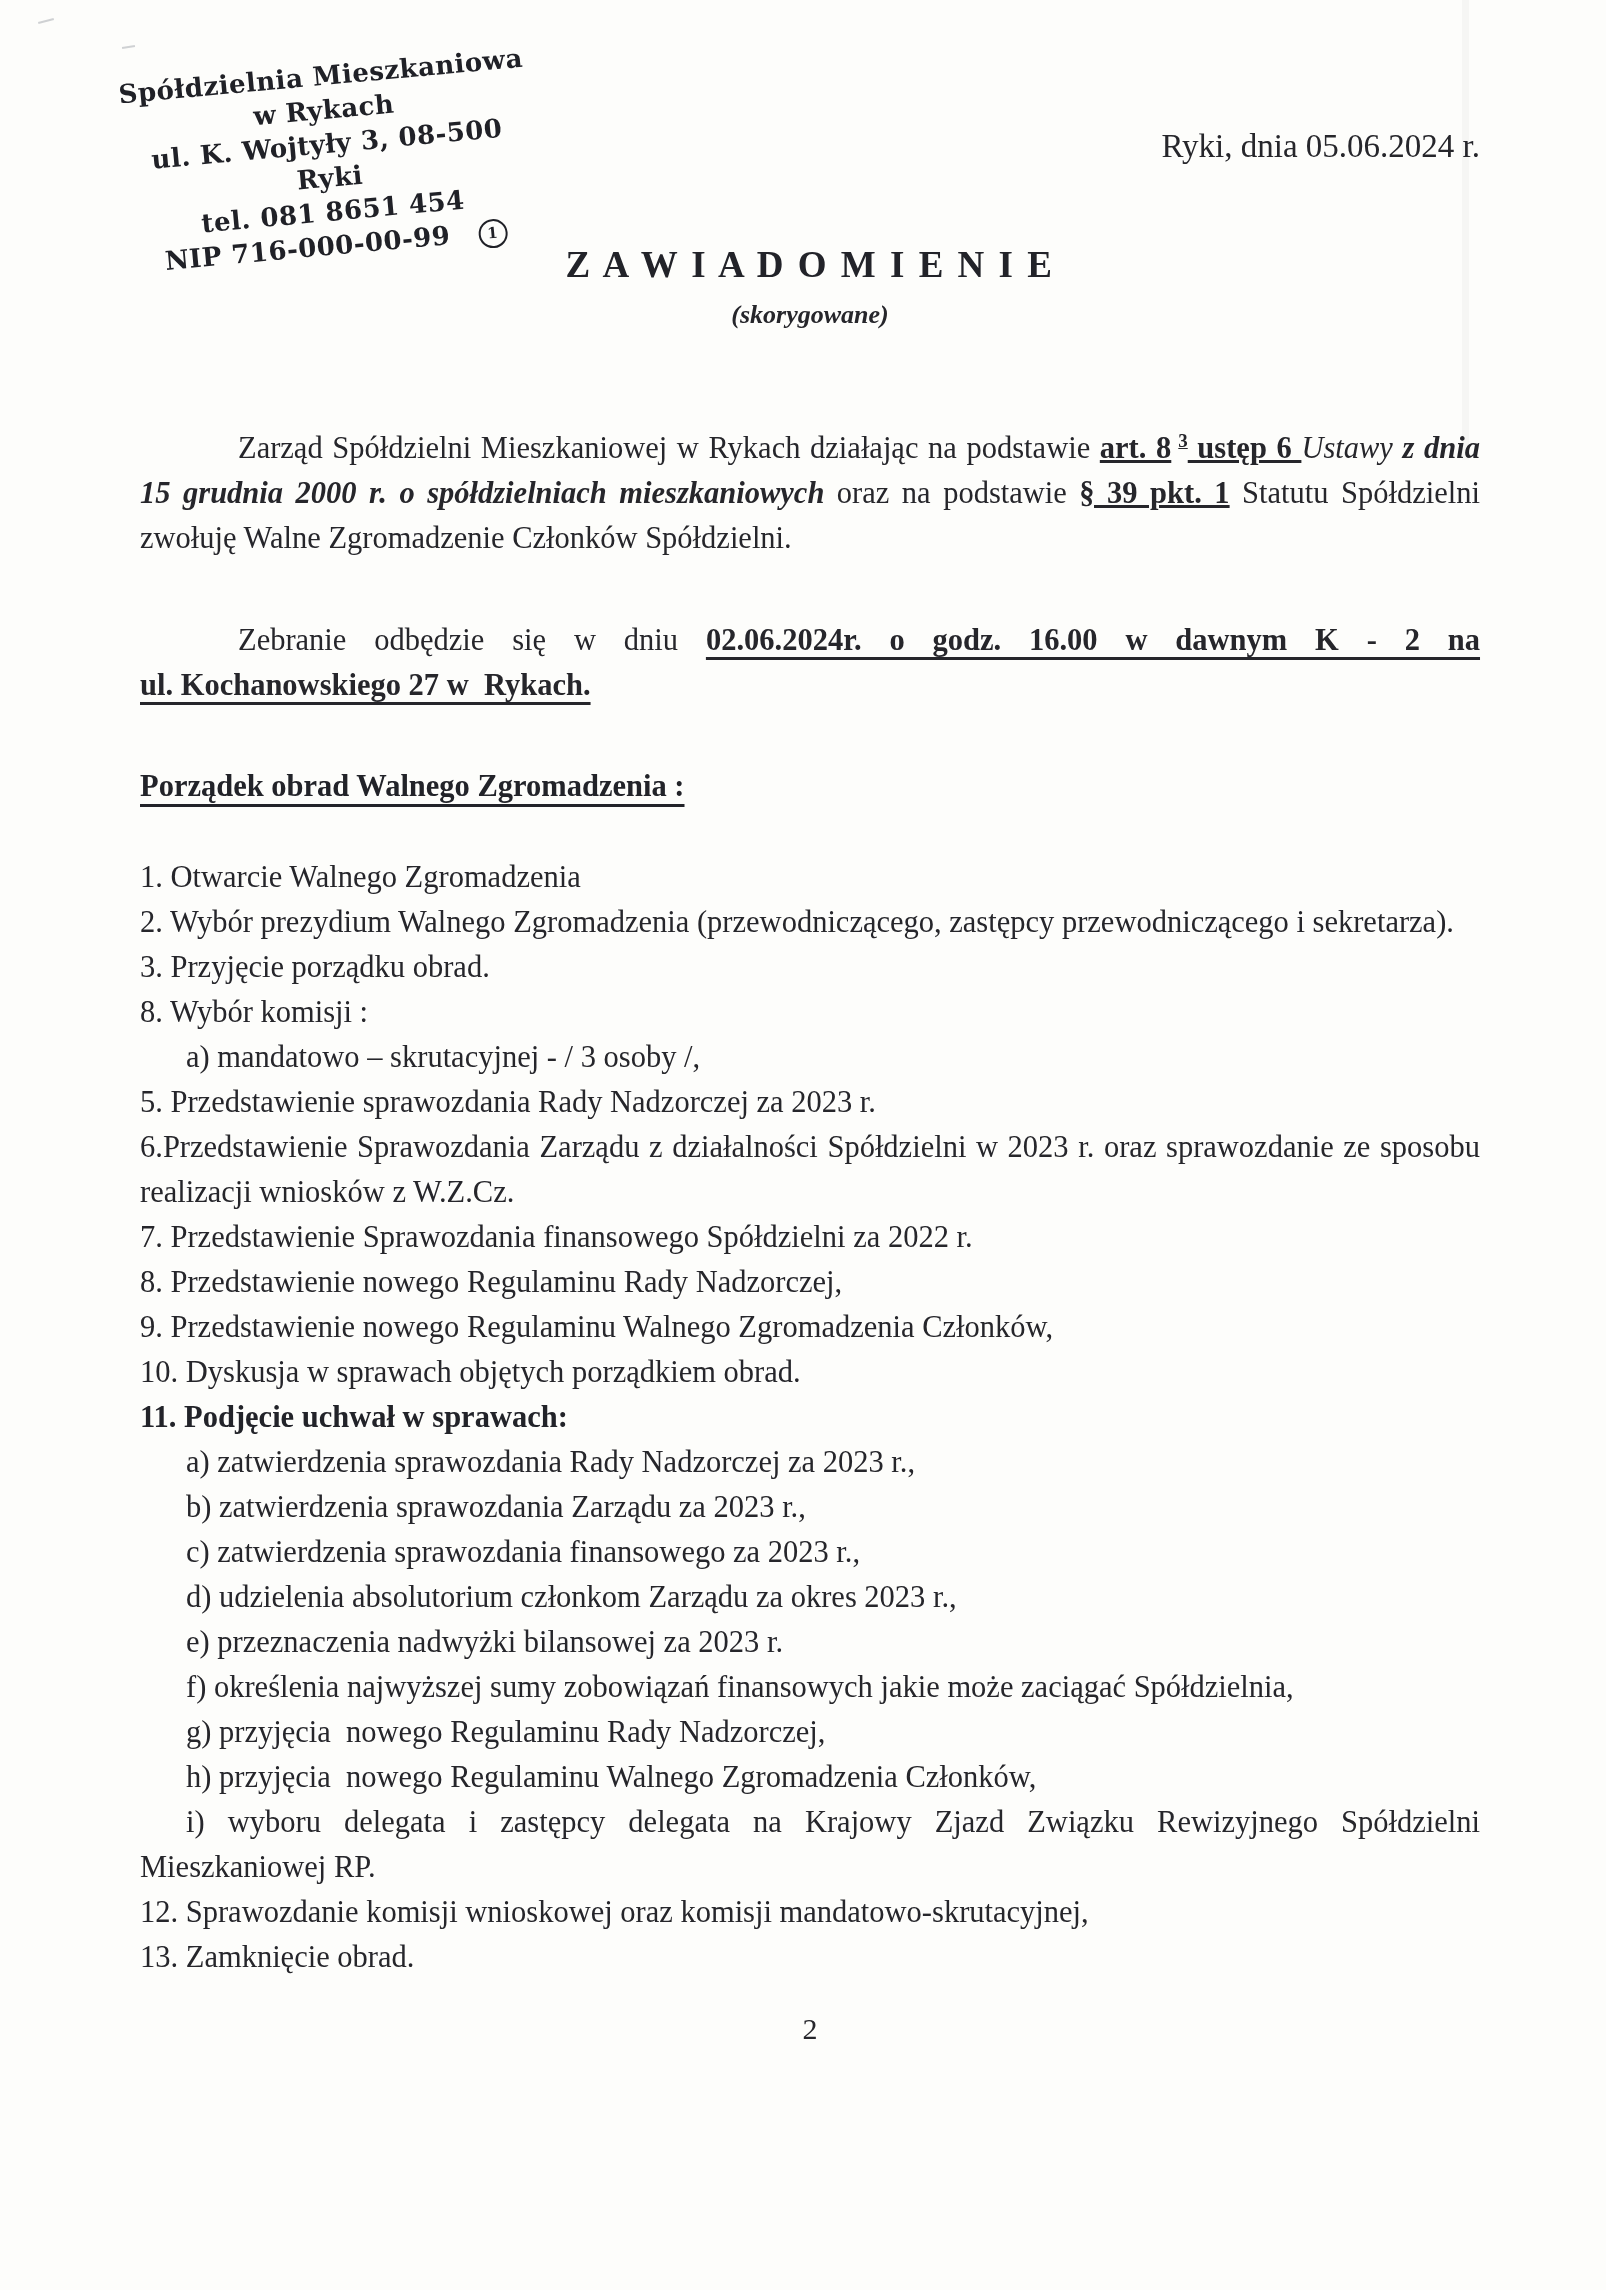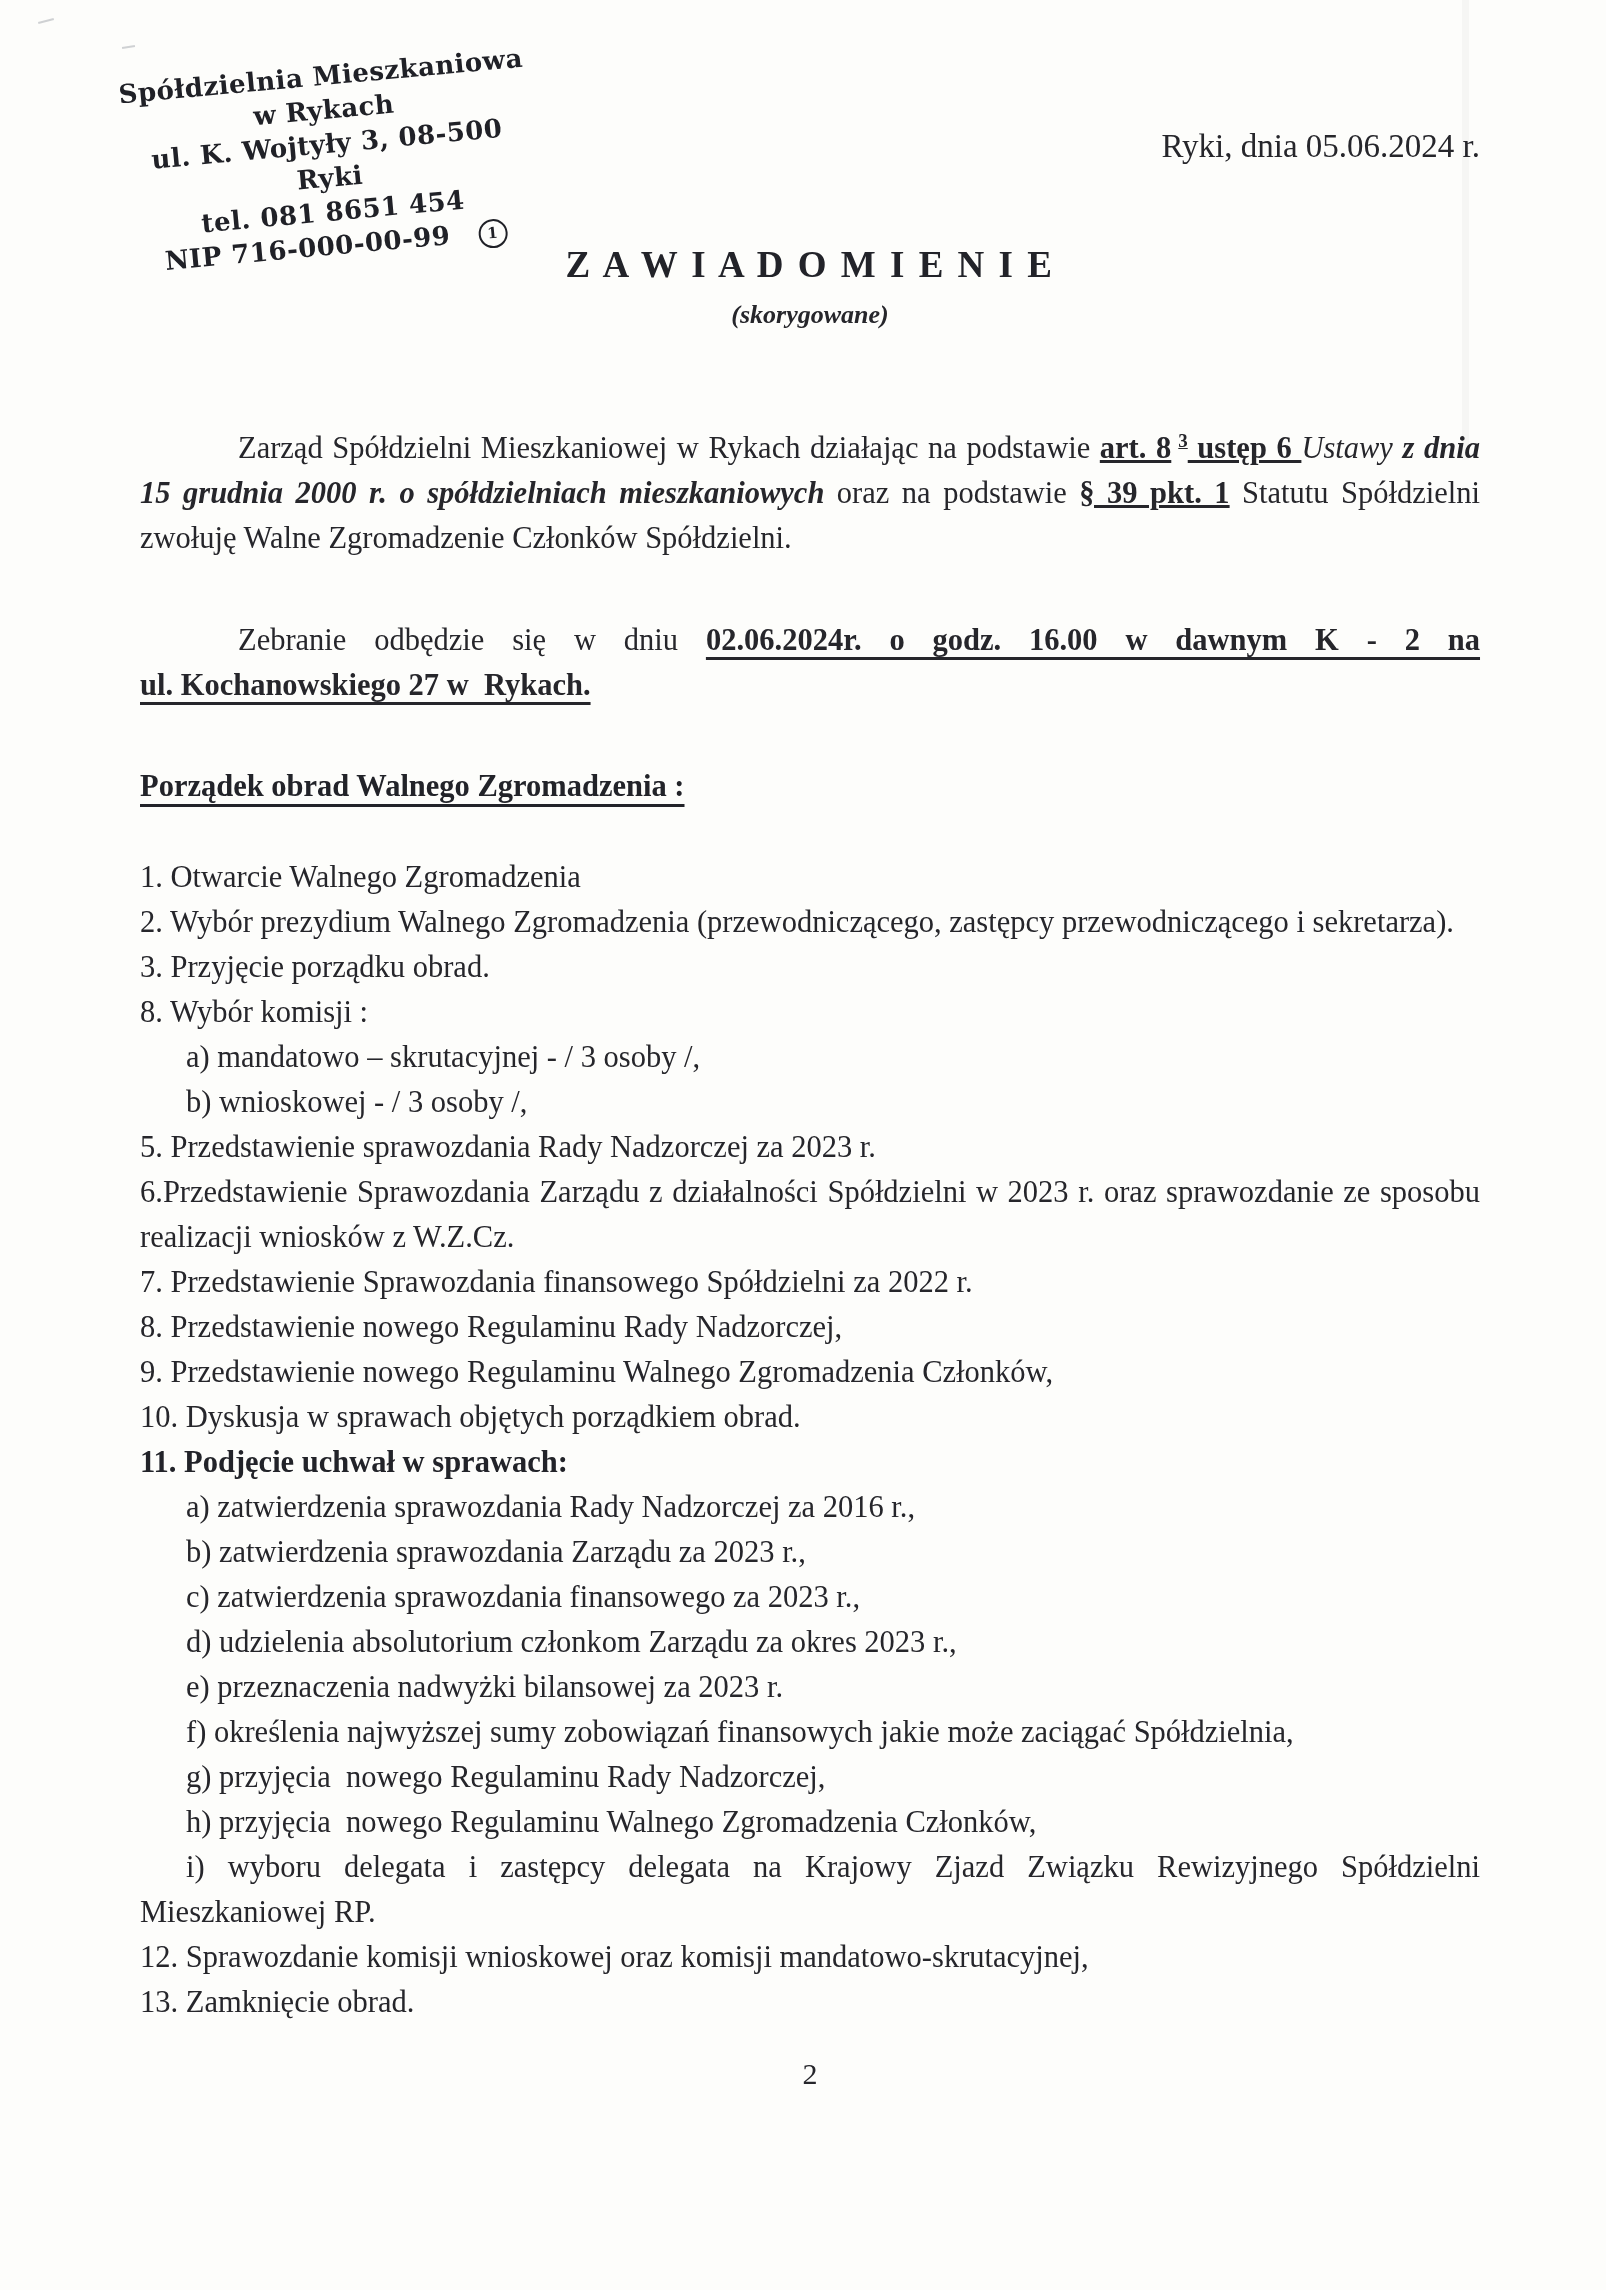--- a/index.html
+++ b/index.html
@@ -162,29 +162,28 @@
     </div>
 
     <p class="heading">Porządek obrad Walnego Zgromadzenia :</p>
 
     <div class="agenda">
       <p class="item">1. Otwarcie Walnego Zgromadzenia</p>
       <p class="item">2. Wybór prezydium Walnego Zgromadzenia (przewodniczącego, zastępcy przewodniczącego i sekretarza).</p>
       <p class="item">3. Przyjęcie porządku obrad.</p>
       <p class="item">8. Wybór komisji :</p>
       <p class="item sub">a) mandatowo – skrutacyjnej - / 3 osoby /,</p>
-      <p class="item sub">b) wnioskowej - / 3 osoby /,</p>
       <p class="item">5. Przedstawienie sprawozdania Rady Nadzorczej za 2023 r.</p>
       <p class="item">6.Przedstawienie Sprawozdania Zarządu z działalności Spółdzielni w 2023 r. oraz sprawozdanie ze sposobu realizacji wniosków z W.Z.Cz.</p>
       <p class="item">7. Przedstawienie Sprawozdania finansowego Spółdzielni za 2022 r.</p>
       <p class="item">8. Przedstawienie nowego Regulaminu Rady Nadzorczej,</p>
       <p class="item">9. Przedstawienie nowego Regulaminu Walnego Zgromadzenia Członków,</p>
       <p class="item">10. Dyskusja w sprawach objętych porządkiem obrad.</p>
       <p class="item bold">11. Podjęcie uchwał w sprawach:</p>
-      <p class="item sub">a) zatwierdzenia sprawozdania Rady Nadzorczej za 2016 r.,</p>
+      <p class="item sub">a) zatwierdzenia sprawozdania Rady Nadzorczej za 2023 r.,</p>
       <p class="item sub">b) zatwierdzenia sprawozdania Zarządu za 2023 r.,</p>
       <p class="item sub">c) zatwierdzenia sprawozdania finansowego za 2023 r.,</p>
       <p class="item sub">d) udzielenia absolutorium członkom Zarządu za okres 2023 r.,</p>
       <p class="item sub">e) przeznaczenia nadwyżki bilansowej za 2023 r.</p>
       <p class="item sub">f) określenia najwyższej sumy zobowiązań finansowych jakie może zaciągać Spółdzielnia,</p>
       <p class="item sub">g) przyjęcia&nbsp; nowego Regulaminu Rady Nadzorczej,</p>
       <p class="item sub">h) przyjęcia&nbsp; nowego Regulaminu Walnego Zgromadzenia Członków,</p>
       <p class="item sub">i) wyboru delegata i zastępcy delegata na Krajowy Zjazd Związku Rewizyjnego Spółdzielni Mieszkaniowej RP.</p>
       <p class="item">12. Sprawozdanie komisji wnioskowej oraz komisji mandatowo-skrutacyjnej,</p>
       <p class="item">13. Zamknięcie obrad.</p>

